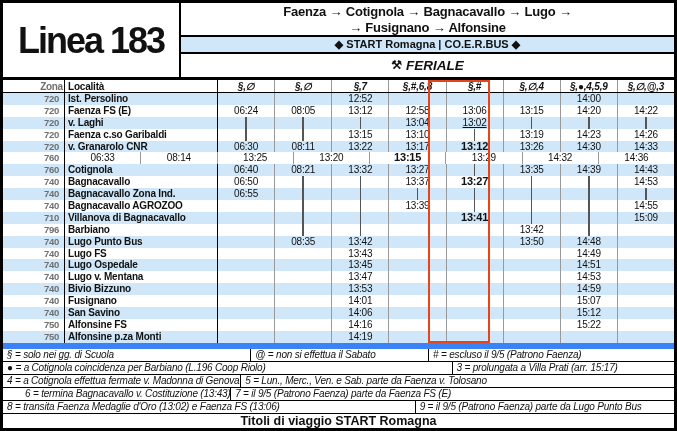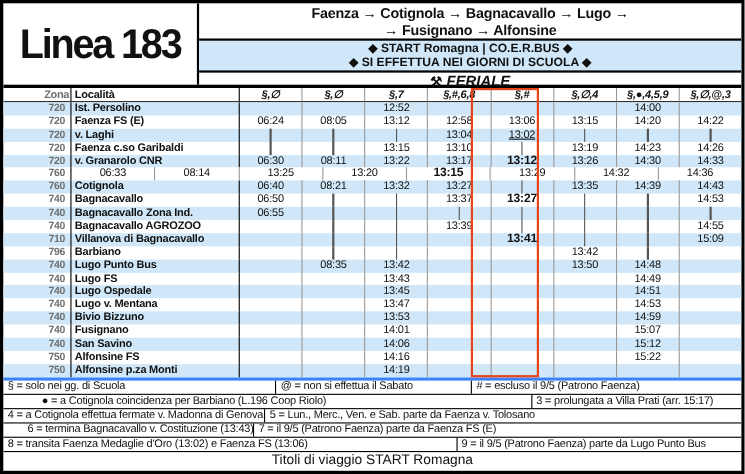--- a/index.html
+++ b/index.html
@@ -37,44 +37,43 @@
   .trow > .c-time:last-child { border-right:none; }
   .thead .c-time { font-weight:700; font-style:italic; font-size:10px; }
   .thead .c-zona, .thead .c-loc { font-size:10px; }
   .c-time.b { font-weight:800; font-size:11px; }
   .c-time.u { text-decoration:underline; }
   .pass { width:1.5px; height:100%; background:#555; margin:0 auto; }
   .hl { position:absolute; top:0; bottom:0; left:425px; width:61.5px;
         border:2.5px solid var(--highlight); pointer-events:none; }
 
   
-  .legend { border-top:3px solid #3b82f6; }
+  .legend { border-top:6px solid #3b82f6;font-style:italic; }
   .lrow { display:flex; height:13px; line-height:12px; font-size:10px;
           border-bottom:1px solid #000; letter-spacing:-0.2px; }
   .lcell { padding-left:4px; border-right:1px solid #000; white-space:nowrap; overflow:hidden; }
   .lrow .lcell:last-child { border-right:none; flex:1; }
-  .titoli { text-align:center; font-weight:400; font-size:12.5px; height:15px; line-height:14px; }
+  .titoli { text-align:center; font-weight:700; font-size:12.5px; height:15px; line-height:14px; }
 </style>
 </head>
 <body>
 
 <div class="sheet">
 
   <div class="hdr">
     <div class="linebox">
       <span>Linea 183</span>
     </div>
     <div class="hdr-right">
       <div class="route">
         <div>Faenza → Cotignola → Bagnacavallo → Lugo →</div>
         <div>→ Fusignano → Alfonsine</div>
       </div>
       <div class="band">
         <div>◆ START Romagna | CO.E.R.BUS ◆</div>
-        <div>◆ SI EFFETTUA NEI GIORNI DI SCUOLA ◆</div>
       </div>
       <div class="feriale">
         <span class="sym">⚒</span>
         <span>FERIALE</span>
       </div>
     </div>
   </div>
 
   <div class="tt">
     <div class="trow thead" id="thead-row">
@@ -411,21 +410,21 @@
     <div class="hl"></div>
   </div>
 
   <div class="legend" id="legend">
       <div class="lrow">
         <div class="lcell" style="width: 37%;">§ = solo nei gg. di Scuola</div>
         <div class="lcell" style="width: 26.5%;">@ = non si effettua il Sabato</div>
         <div class="lcell" style="width: 36.5%;"># = escluso il 9/5 (Patrono Faenza)</div>
       </div>
       <div class="lrow">
-        <div class="lcell" style="width: 67%; margin-left: 31px;">● = a Cotignola coincidenza per Barbiano (L.196 Coop Riolo)</div>
+        <div class="lcell" style="width: 67%;">● = a Cotignola coincidenza per Barbiano (L.196 Coop Riolo)</div>
         <div class="lcell" style="width: 33%;">3 = prolungata a Villa Prati (arr. 15:17)</div>
       </div>
       <div class="lrow">
         <div class="lcell" style="width: 35.5%;">4 = a Cotignola effettua fermate v. Madonna di Genova</div>
         <div class="lcell" style="width: 64.5%;">5 = Lun., Merc., Ven. e Sab. parte da Faenza v. Tolosano</div>
       </div>
       <div class="lrow">
         <div class="lcell" style="width: 34%; padding-left: 22px;">6 = termina Bagnacavallo v. Costituzione (13:43)</div>
         <div class="lcell" style="width: 66%;">7 = il 9/5 (Patrono Faenza) parte da Faenza FS (E)</div>
       </div>

